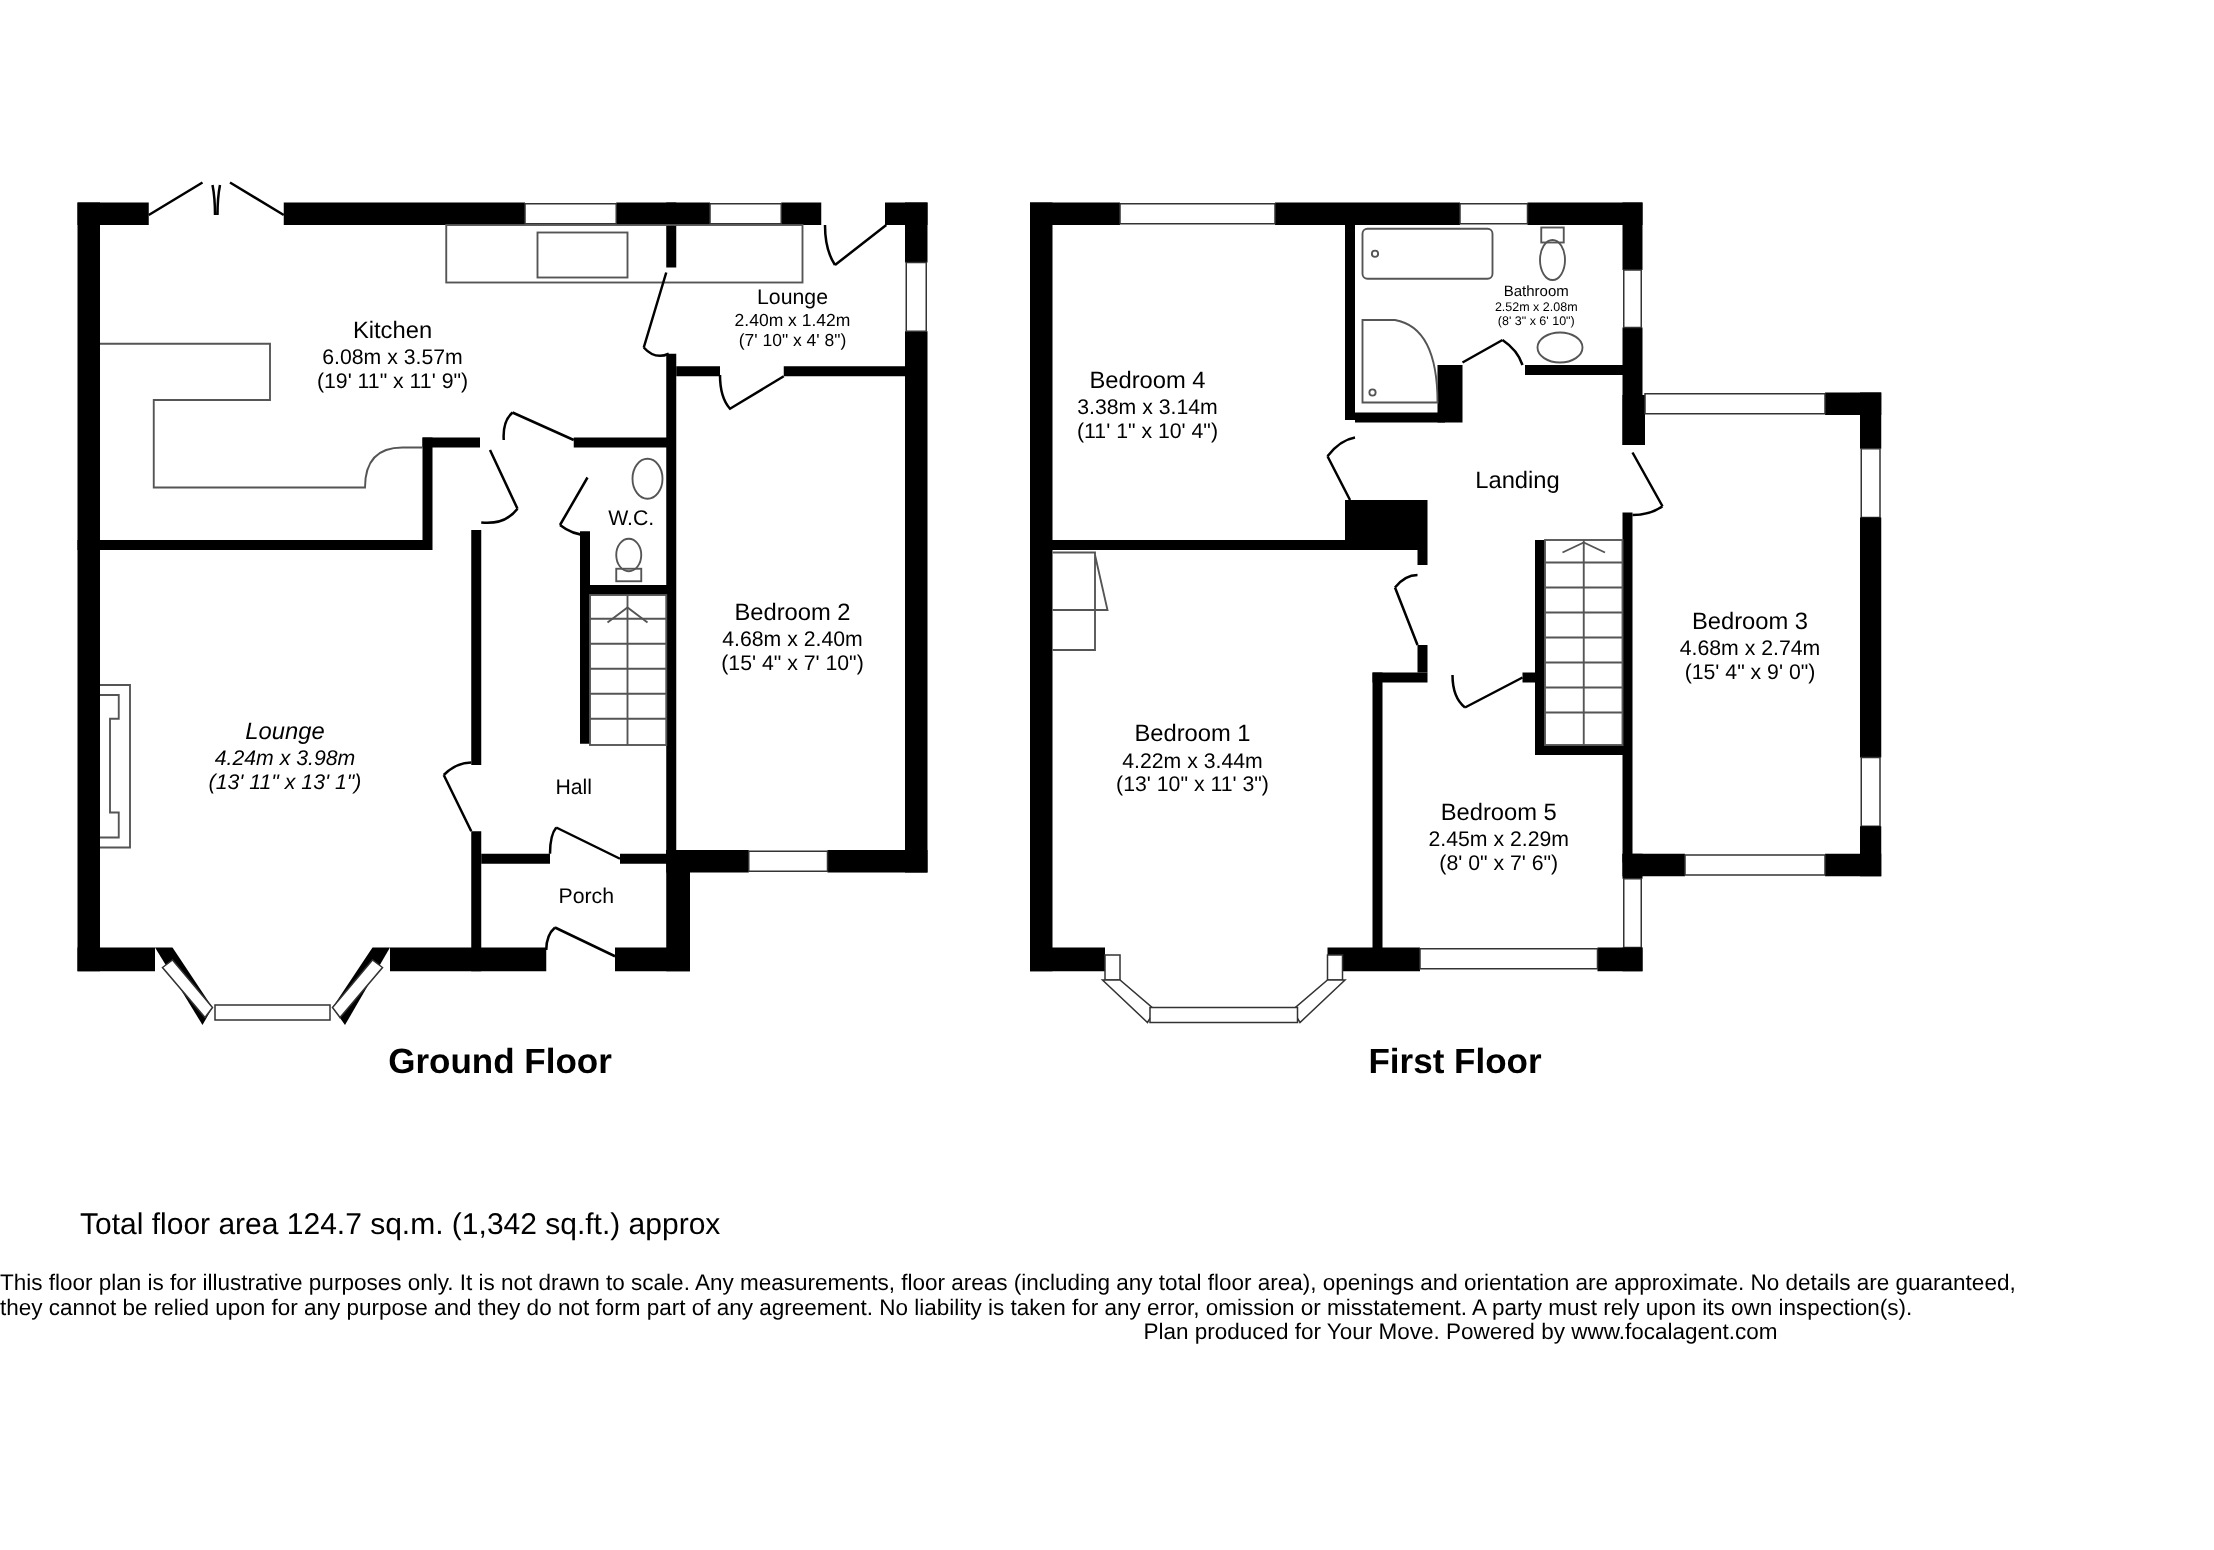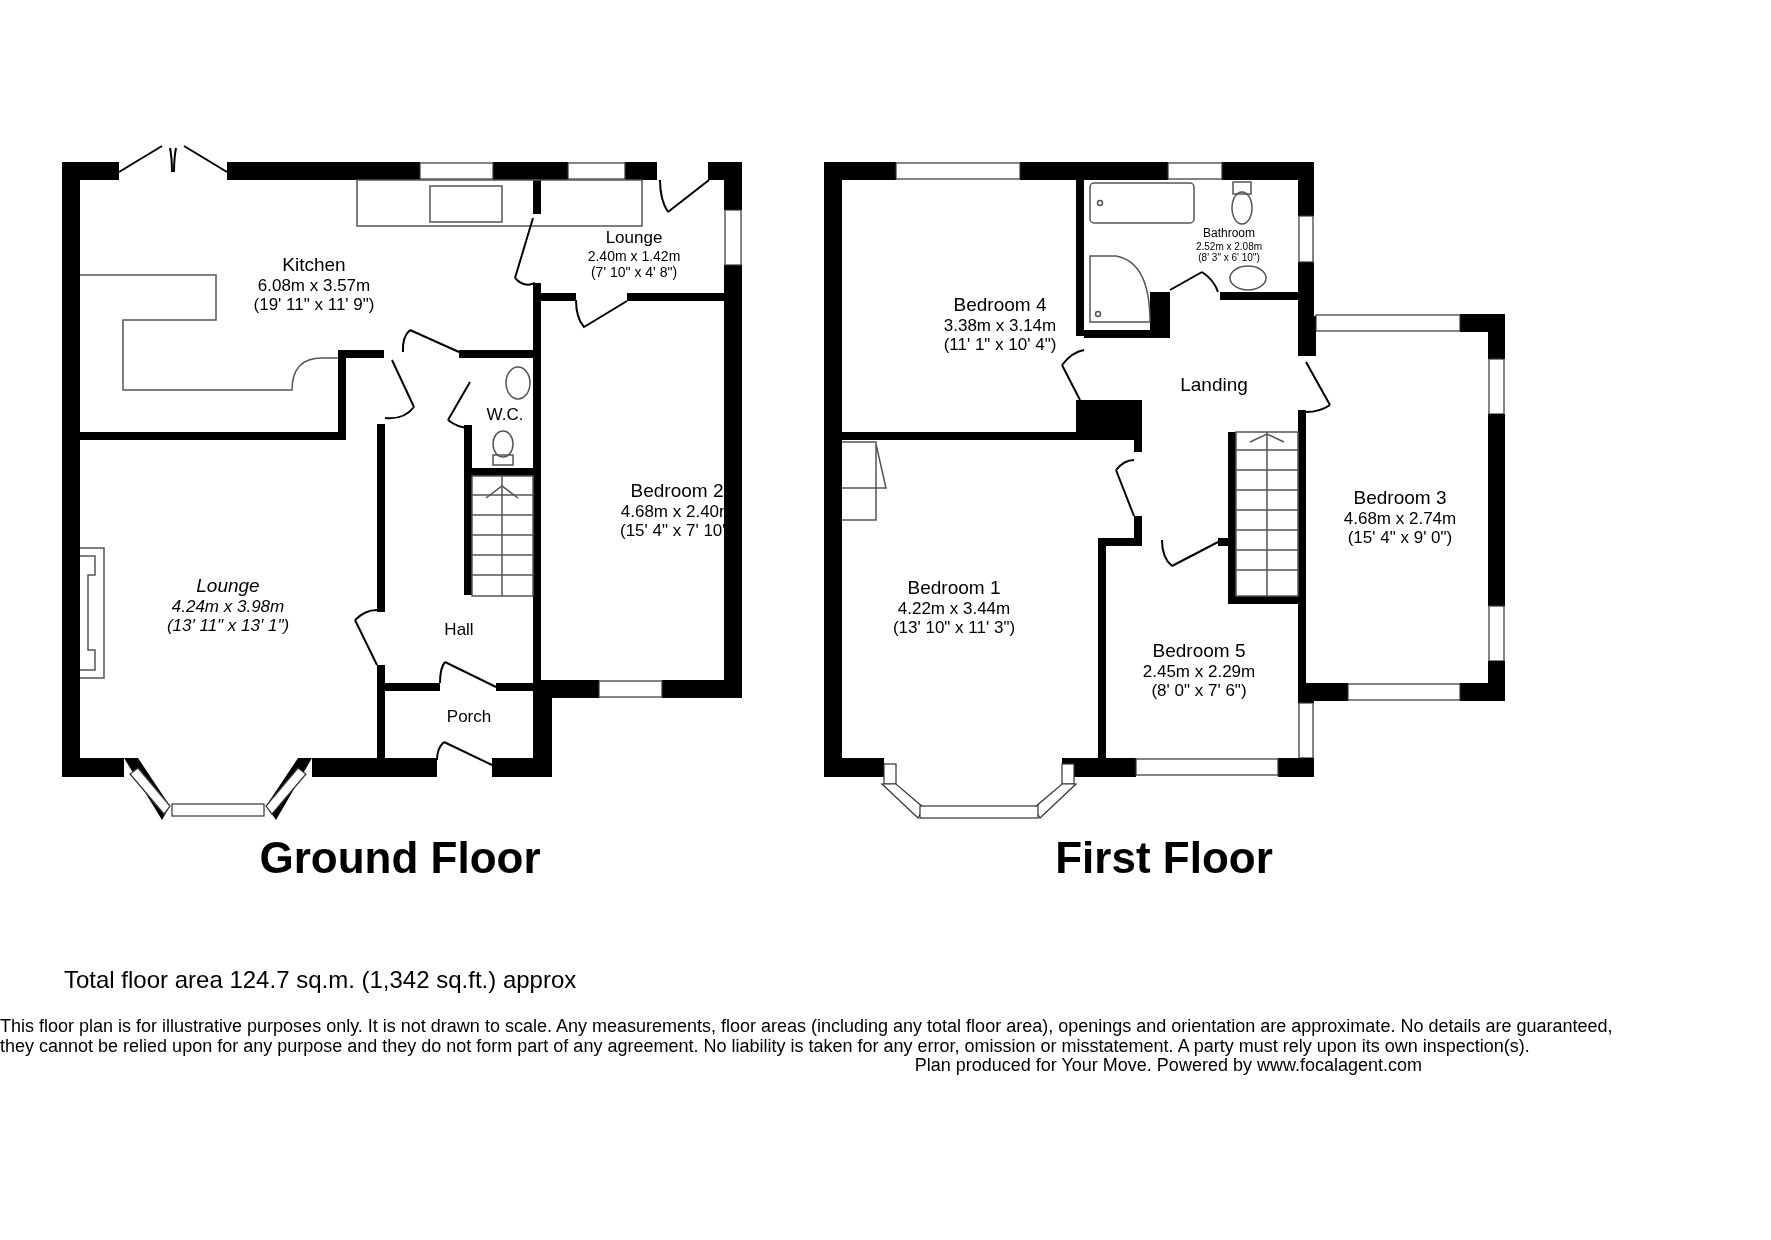--- a/index.html
+++ b/index.html
@@ -8,21 +8,21 @@
   .wall { fill:#000; }
   .thin { fill:none; stroke:#000; stroke-width:2; }
   .thin-g { fill:none; stroke:#555; stroke-width:1.5; }
   .win { fill:#fff; stroke:#333; stroke-width:1.2; }
   .label { position:absolute; text-align:center; transform:translateX(-50%); white-space:nowrap; line-height:1.15; }
   .room-name { font-size:19px; display:block; }
   .room-dim { font-size:17px; display:block; }
   .room-name.sm { font-size:17px; }
   .room-name.xs { font-size:12px; }
   .room-dim.xs { font-size:10px; }
-  .floor-title { position:absolute; font-weight:bold; font-size:44px; transform:translateX(-50%); white-space:nowrap; }
+  .floor-title { position:absolute; font-weight:bold; font-size:28px; transform:translateX(-50%); white-space:nowrap; }
   .total { position:absolute; left:64px; top:966px; font-size:24px; white-space:nowrap; }
   .disclaimer { position:absolute; left:0; width:1422px; top:1017px; text-align:right; font-size:18px; line-height:19.5px; }
   .disclaimer div { white-space:nowrap; }
 </style>
 </head>
 <body>
 
 <svg class="plan-svg" viewBox="0 0 1771 1240" xmlns="http://www.w3.org/2000/svg">
 
   <g>
@@ -192,38 +192,38 @@
   <span class="room-dim">(19' 11" x 11' 9")</span>
 </div>
 <div class="label" style="left:634px;top:228px;">
   <span class="room-name sm">Lounge</span>
   <span class="room-dim" style="font-size:14px">2.40m x 1.42m</span>
   <span class="room-dim" style="font-size:14px">(7' 10" x 4' 8")</span>
 </div>
 <div class="label" style="left:505px;top:405px;">
   <span class="room-name sm">W.C.</span>
 </div>
-<div class="label" style="left:634px;top:480px;margin-left:43px;">
+<div class="label" style="left:634px;top:480px;">
   <span class="room-name">Bedroom 2</span>
   <span class="room-dim">4.68m x 2.40m</span>
   <span class="room-dim">(15' 4" x 7' 10")</span>
 </div>
 <div class="label" style="left:228px;top:575px;font-style:italic;">
   <span class="room-name">Lounge</span>
   <span class="room-dim">4.24m x 3.98m</span>
   <span class="room-dim">(13' 11" x 13' 1")</span>
 </div>
 <div class="label" style="left:459px;top:620px;">
   <span class="room-name sm">Hall</span>
 </div>
 <div class="label" style="left:469px;top:707px;">
   <span class="room-name sm">Porch</span>
 </div>
 
-<div class="label" style="left:1000px;top:294px;">
+<div class="label" style="left:918px;top:294px;">
   <span class="room-name">Bedroom 4</span>
   <span class="room-dim">3.38m x 3.14m</span>
   <span class="room-dim">(11' 1" x 10' 4")</span>
 </div>
 <div class="label" style="left:1190px;top:227px;margin-left:39px;">
   <span class="room-name xs">Bathroom</span>
   <span class="room-dim xs">2.52m x 2.08m</span>
   <span class="room-dim xs">(8' 3" x 6' 10")</span>
 </div>
 <div class="label" style="left:1214px;top:374px;">

